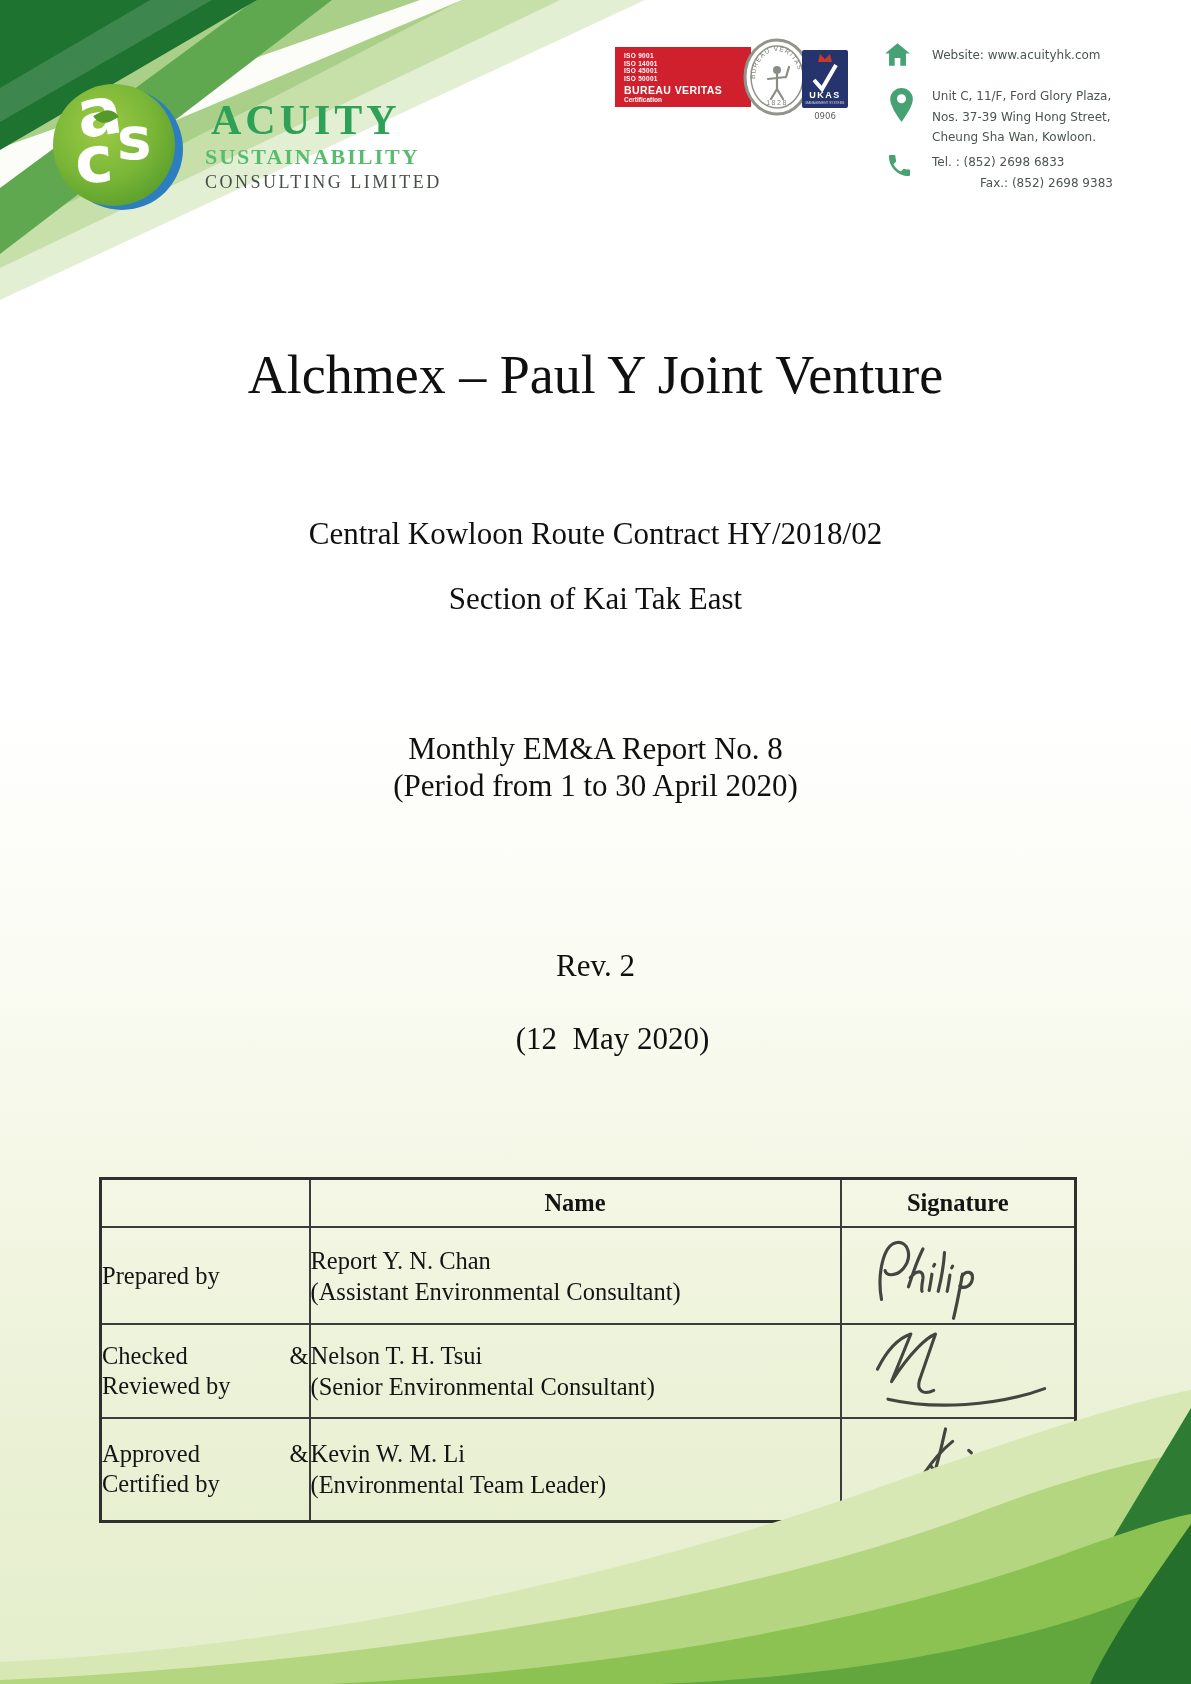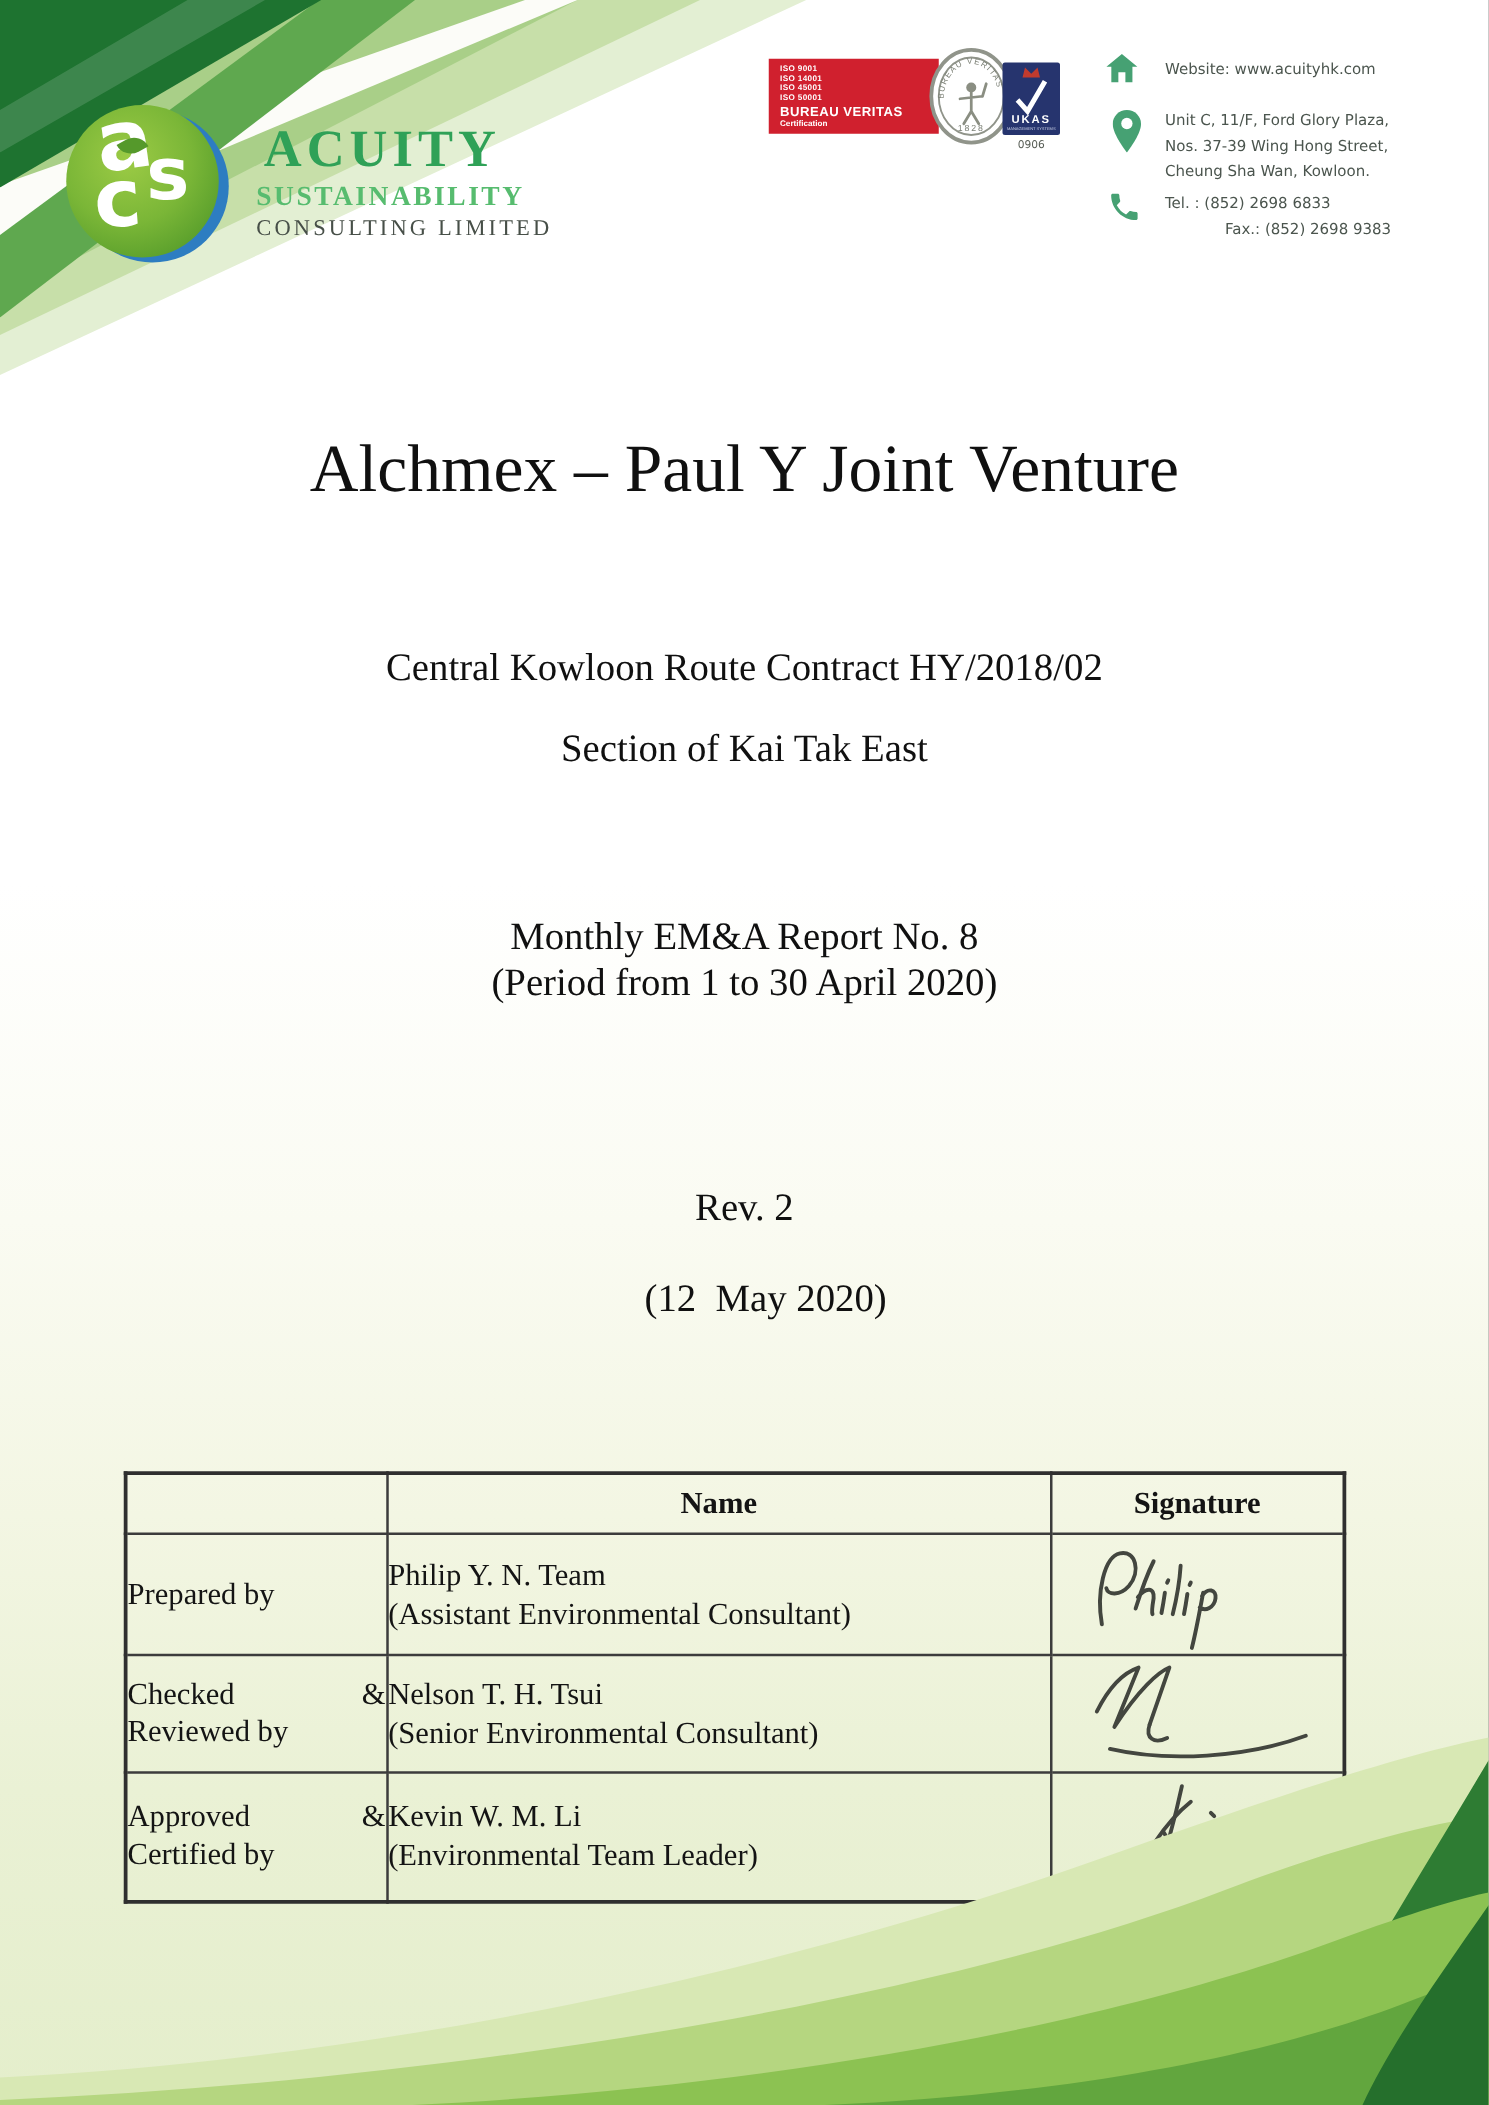--- a/index.html
+++ b/index.html
@@ -176,21 +176,21 @@
       <td class="hdr">Name</td>
       <td class="hdr">Signature</td>
     </tr>
     <tr style="height:97px;">
       <td class="role-cell">
         <div class="role-line">
               <span>Prepared by</span>
             </div>
       </td>
       <td class="name-cell">
-        <div>Philip Y. N. Team</div>
+        <div>Report Y. N. Chan</div>
         <div>(Assistant Environmental Consultant)</div>
       </td>
       <td class="sig-cell">
         <svg width="190" height="90" viewBox="0 0 200 100">
           <path class="sig-stroke" d="M15,76 C10,48 17,16 31,13 C45,10 50,29 39,42 C31,51 20,50 19,44"></path>
           <path class="sig-stroke" d="M45,62 C51,43 57,28 61,20 M47,52 C54,43 62,43 61,53 C60,59 59,64 60,67"></path>
           <path class="sig-stroke" d="M71,48 C70,55 69,61 68,66 M73,39 L74,37"></path>
           <path class="sig-stroke" d="M85,24 C84,40 81,55 78,67"></path>
           <path class="sig-stroke" d="M91,49 C90,56 89,62 88,67 M93,41 L94,39"></path>
           <path class="sig-stroke" d="M104,51 C109,43 117,45 116,53 C115,61 107,65 102,61 M105,48 C102,64 99,81 95,97"></path>

